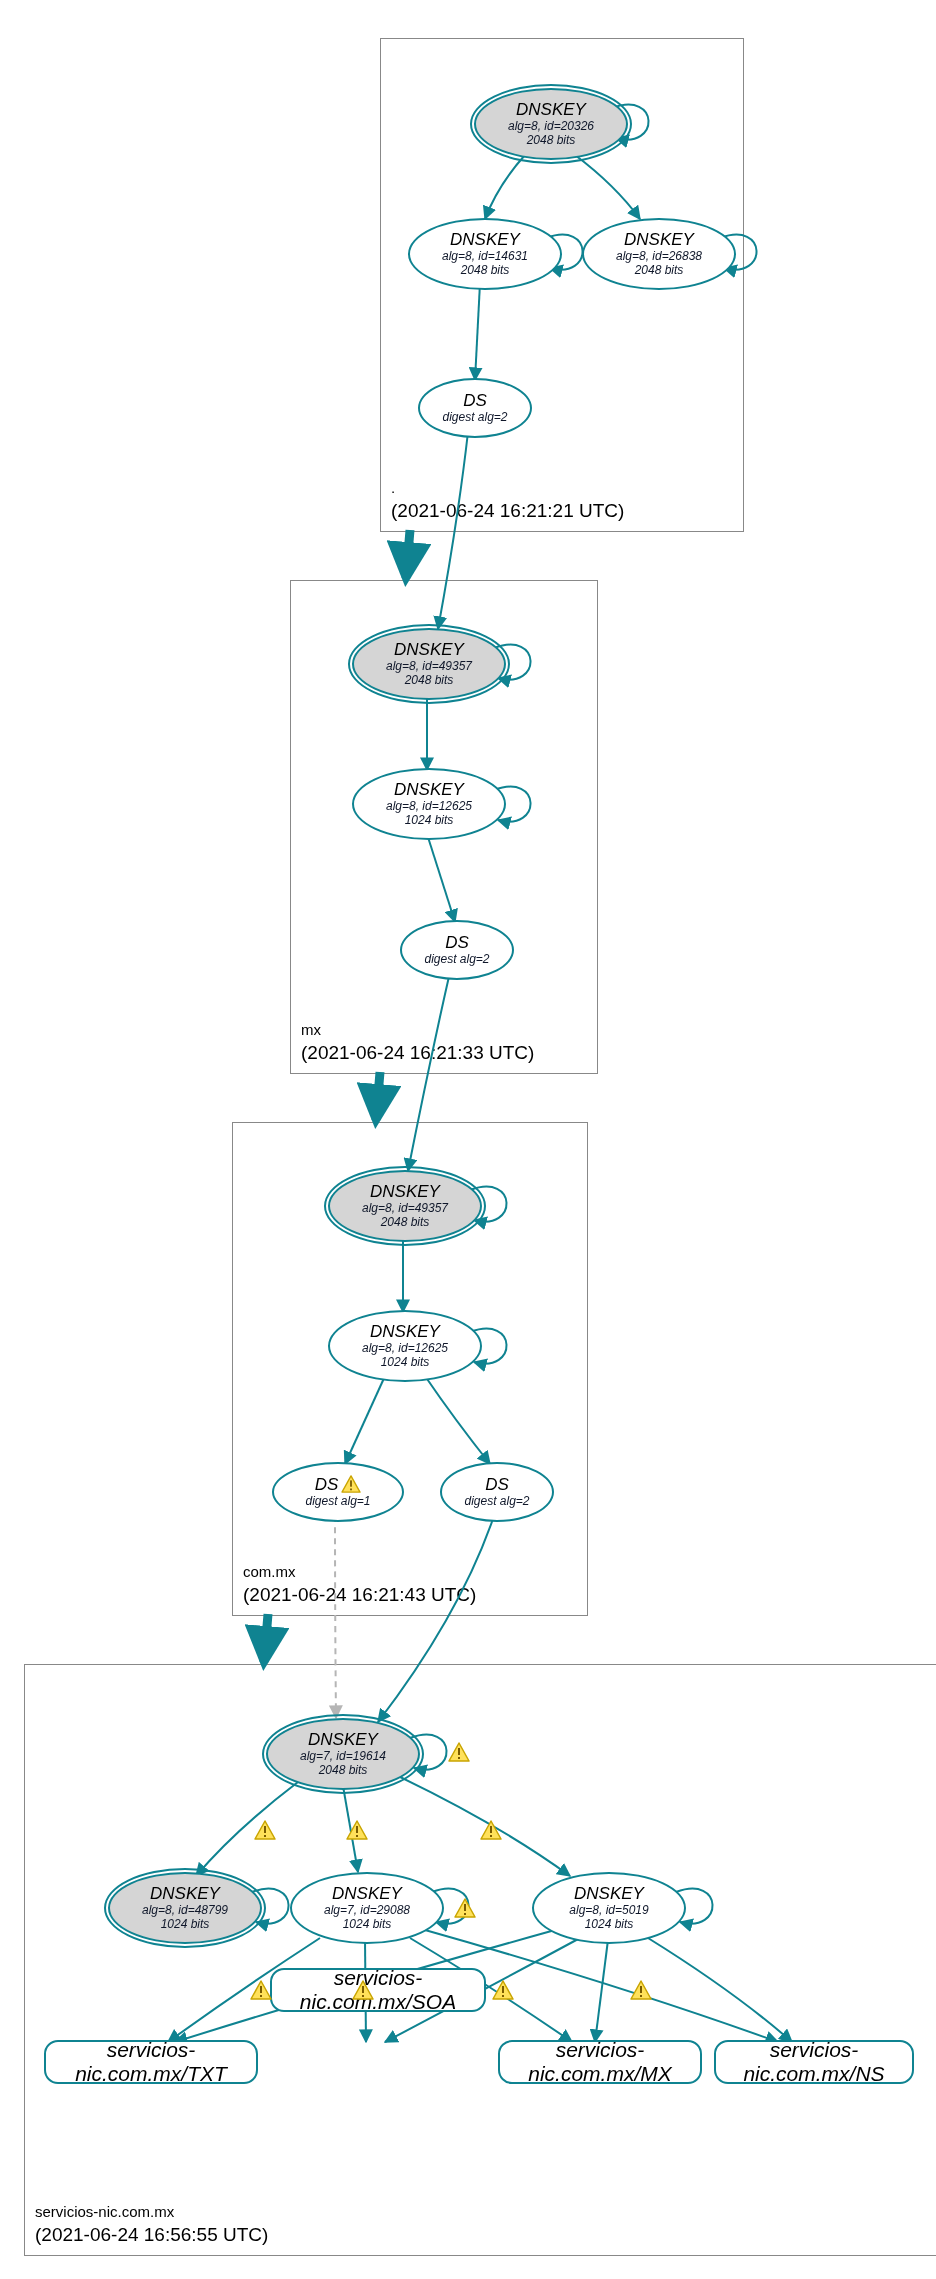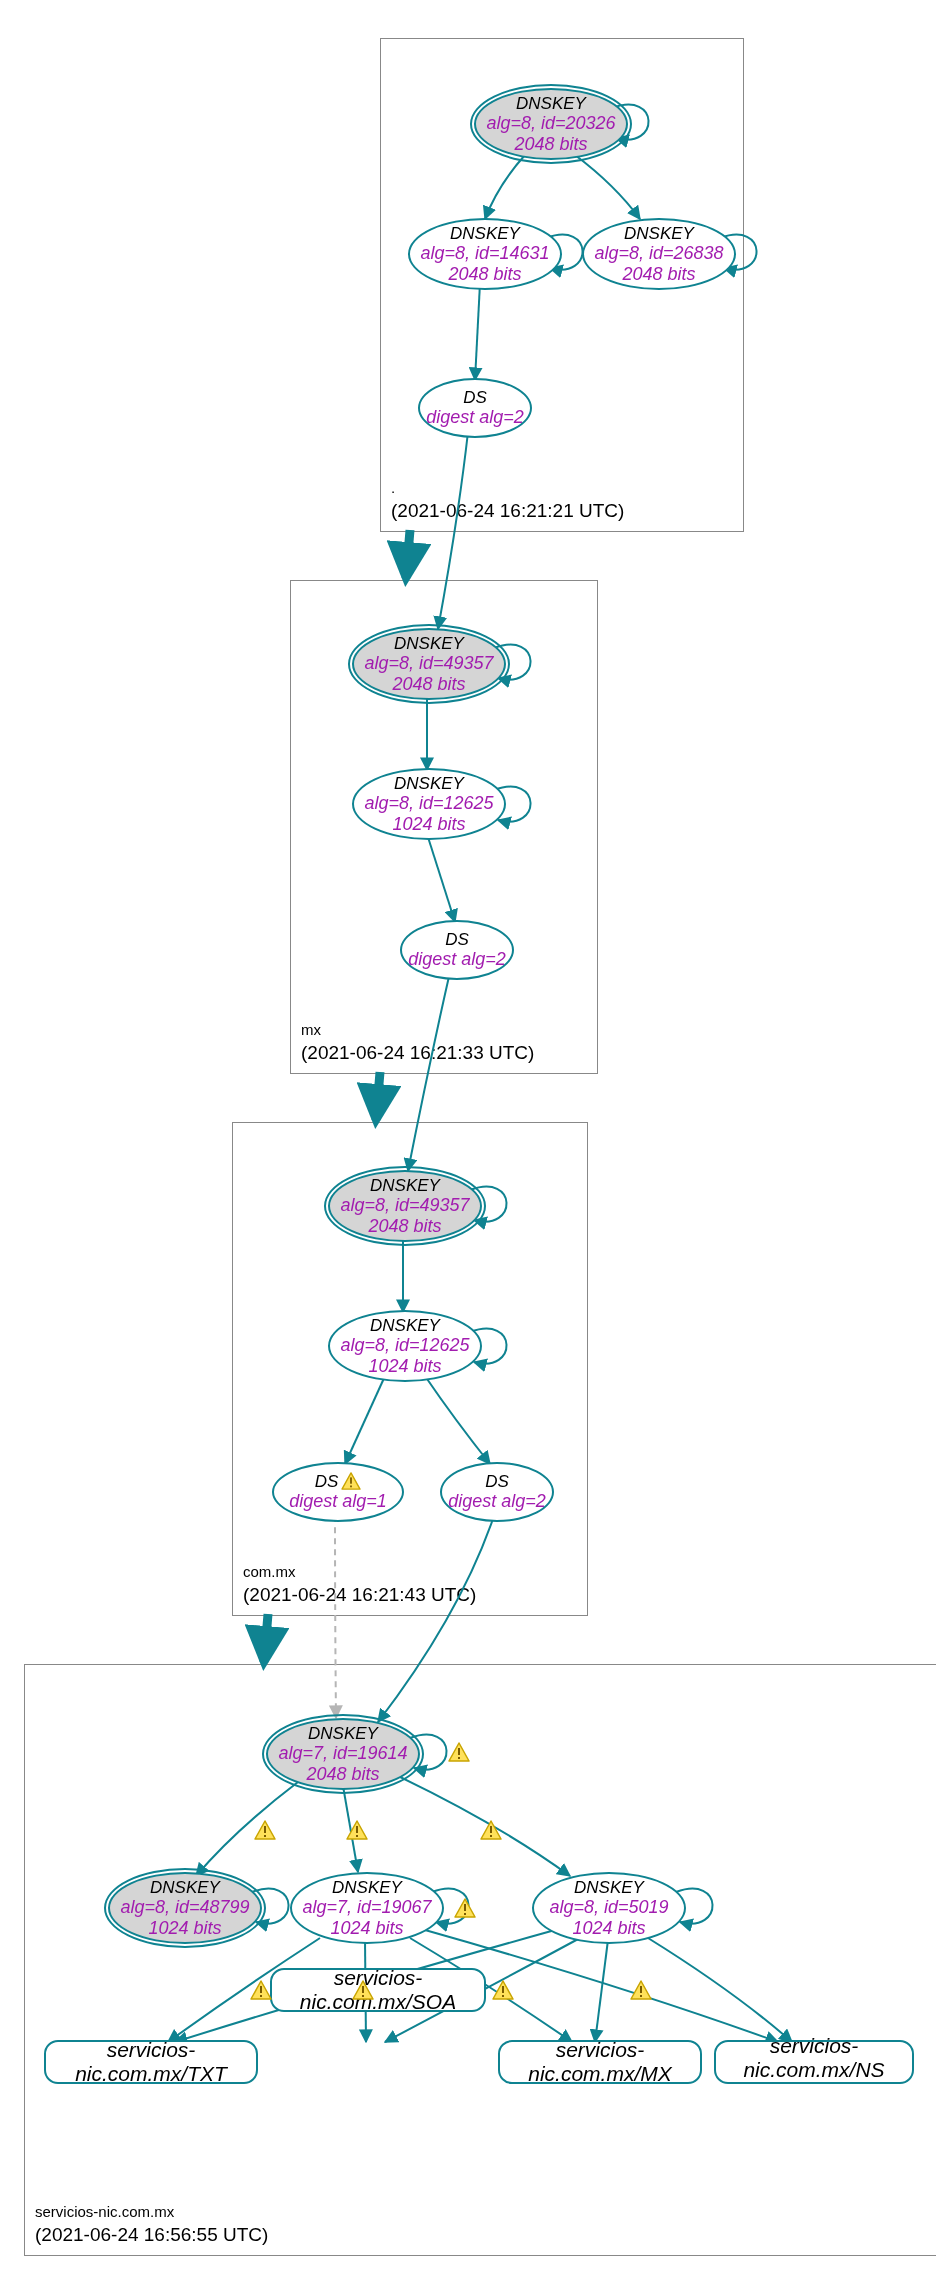--- a/index.html
+++ b/index.html
@@ -55,22 +55,22 @@
     border-radius: 50%;
   }
   .node.rect {
     border-radius: 14px;
   }
   .node .title {
     font-size: 17px;
     color: #000;
   }
   .node .sub {
-    font-size: 18px;
-    color: #a21caf;
+    font-size: 12px;
+    color: #0f172a;
   }
   .record .title {
     font-size: 21px;
   }
   svg.edges {
     position: absolute;
     top: 0; left: 0;
     width: 936px;
     height: 2279px;
     z-index: 2;
@@ -252,39 +252,39 @@
   <span class="sub">alg=7, id=19614</span>
   <span class="sub">2048 bits</span>
 </div>
 <div class="node oval ksk" style="left:108px; top:1872px; width:150px; height:68px;">
   <span class="title">DNSKEY</span>
   <span class="sub">alg=8, id=48799</span>
   <span class="sub">1024 bits</span>
 </div>
 <div class="node oval" style="left:290px; top:1872px; width:150px; height:68px;">
   <span class="title">DNSKEY</span>
-  <span class="sub">alg=7, id=19067</span>
+  <span class="sub">alg=7, id=29088</span>
   <span class="sub">1024 bits</span>
 </div>
 <div class="node oval" style="left:532px; top:1872px; width:150px; height:68px;">
   <span class="title">DNSKEY</span>
   <span class="sub">alg=8, id=5019</span>
   <span class="sub">1024 bits</span>
 </div>
 
 <div class="node rect record" style="left:44px; top:2040px; width:210px; height:40px;">
   <span class="title">servicios-nic.com.mx/TXT</span>
 </div>
 <div class="node rect record" style="left:270px; top:1968px; width:212px; height:40px;">
   <span class="title">servicios-nic.com.mx/SOA</span>
 </div>
 <div class="node rect record" style="left:498px; top:2040px; width:200px; height:40px;">
   <span class="title">servicios-nic.com.mx/MX</span>
 </div>
-<div class="node rect record" style="left:714px; top:2040px; width:196px; height:40px;justify-content:flex-end;">
+<div class="node rect record" style="left:714px; top:2040px; width:196px; height:40px;">
   <span class="title">servicios-nic.com.mx/NS</span>
 </div>
 
 <div class="warn" style="left:448px; top:1742px;"><svg viewBox="0 0 22 20">
       <use href="#warntri"></use>
     </svg></div>
 <div class="warn" style="left:254px; top:1820px;"><svg viewBox="0 0 22 20">
       <use href="#warntri"></use>
     </svg></div>
 <div class="warn" style="left:346px; top:1820px;"><svg viewBox="0 0 22 20">

